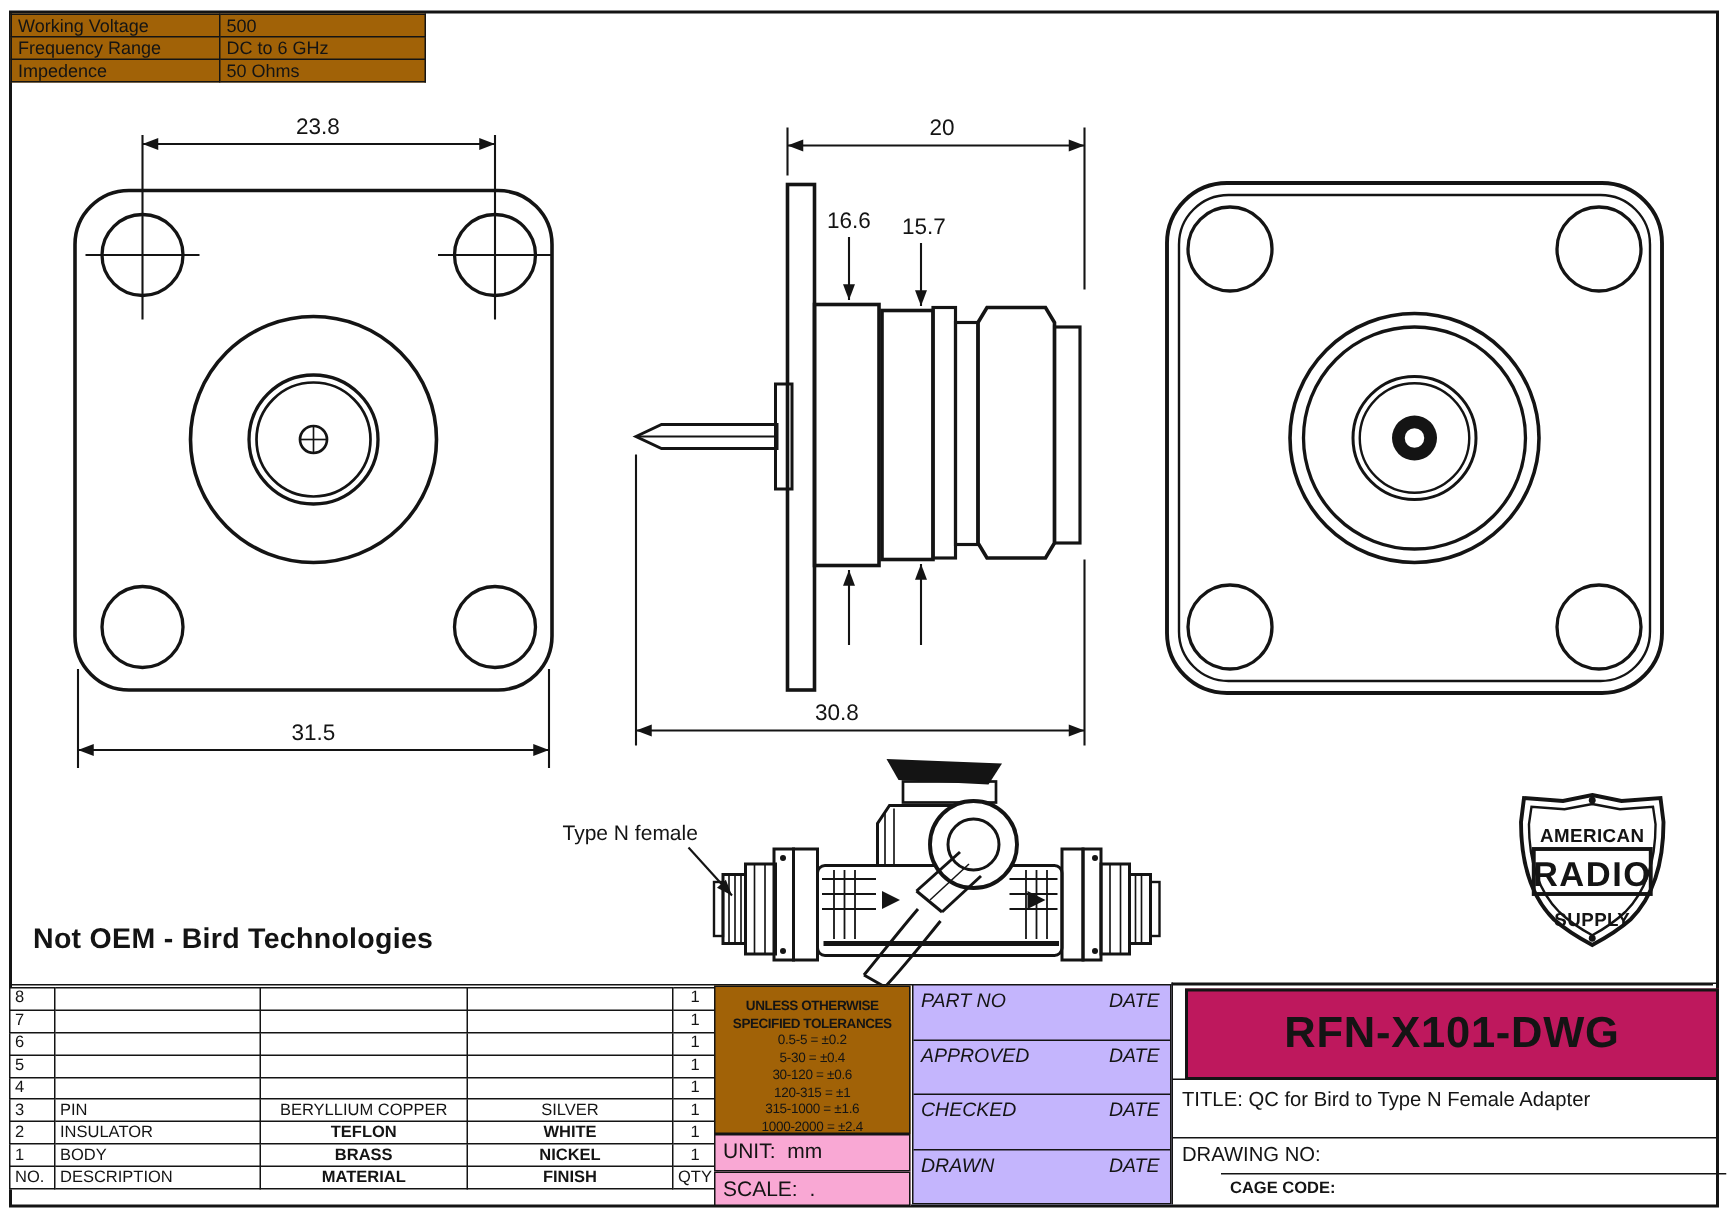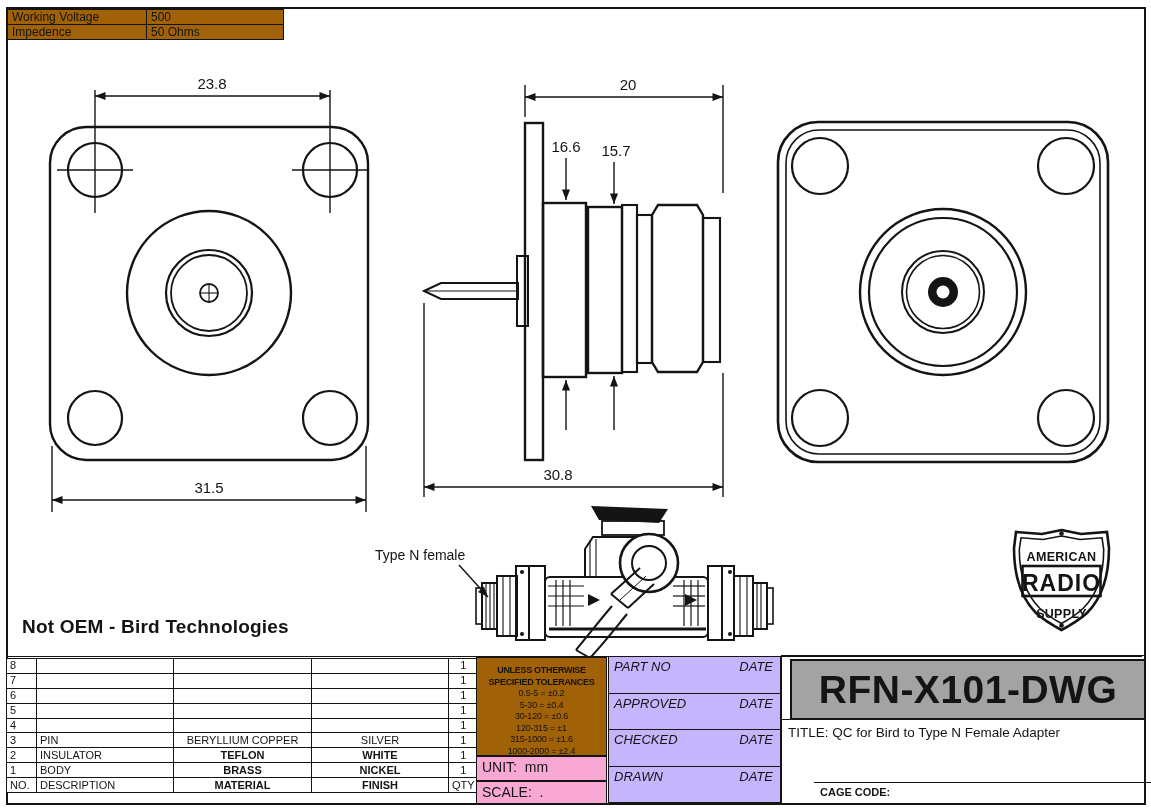--- a/index.html
+++ b/index.html
@@ -34,22 +34,22 @@
   .approval{position:absolute;left:608px;top:656px;width:173px;height:147px;border:1.5px solid #141414;
             box-sizing:border-box;background:#c4b5fd;display:flex;flex-direction:column;font-style:italic;}
   .approval .row{flex:1;display:flex;justify-content:space-between;align-items:flex-start;
                  padding:2px 7px 0 5px;font-size:13px;border-bottom:1.5px solid #141414;}
   .approval .row:last-child{border-bottom:none;}
 
   
   .tb-divider{position:absolute;left:781px;top:655px;width:0;height:148px;border-left:1.5px solid #141414;}
   .tb-topline{position:absolute;left:781px;top:655px;width:365px;height:0;border-top:1.5px solid #141414;}
   .rfn-box{position:absolute;left:790px;top:659px;width:352px;height:57px;border:2px solid #141414;
-           display:flex;align-items:center;justify-content:center;font-size:39px;font-weight:bold;
-           letter-spacing:0.5px;background:#a3a3a3;}
+           display:flex;align-items:center;justify-content:center;font-size:29px;font-weight:bold;
+           letter-spacing:0.5px;background:#be185d;}
   .title-row{position:absolute;left:782px;top:719px;width:364px;height:39px;border-top:1.5px solid #141414;
              font-size:13.5px;padding:5px 0 0 6px;box-sizing:border-box;}
   .drawing-row{position:absolute;left:782px;top:758px;width:364px;height:24px;border-top:1.5px solid #141414;
              font-size:13.5px;padding:3px 0 0 6px;box-sizing:border-box;}
   .cage-row{position:absolute;left:814px;top:782px;width:364px;height:22px;border-top:1.5px solid #141414;
              font-size:11px;font-weight:bold;padding:3px 0 0 6px;box-sizing:border-box;}
 
   .bottom-strip-line{position:absolute;left:6px;top:656px;width:1136px;height:0;border-top:1.5px solid #141414;}
 
   .not-oem{position:absolute;left:22px;top:616px;font-size:19px;font-weight:bold;letter-spacing:0.2px;}
@@ -248,20 +248,24 @@
       <text x="52.5" y="66.5" text-anchor="middle" font-size="23" font-weight="bold" letter-spacing="1">RADIO</text>
       <text x="52.5" y="93.5" text-anchor="middle" font-size="12.5" font-weight="bold" letter-spacing="0.3">SUPPLY</text>
     </g>
   </svg>
 
   <table class="spec">
     <tbody>
         <tr>
       <td class="lbl">Working Voltage</td>
       <td class="val">500</td>
+    </tr>
+    <tr>
+      <td class="lbl">Frequency Range</td>
+      <td class="val">DC to 6 GHz</td>
     </tr>
     <tr>
       <td class="lbl">Impedence</td>
       <td class="val">50 Ohms</td>
     </tr>
   </tbody>
     </table>
 
   <div class="not-oem">Not OEM - Bird Technologies</div>
 
@@ -378,14 +382,15 @@
     <div class="row">
       <span>DRAWN</span>
       <span>DATE</span>
     </div>
   </div>
 
   <div class="tb-topline"></div>
   <div class="tb-divider"></div>
   <div class="rfn-box">RFN-X101-DWG</div>
   <div class="title-row">TITLE: QC for Bird to Type N Female Adapter</div>
+  <div class="drawing-row">DRAWING NO:</div>
   <div class="cage-row">CAGE CODE:</div>
 </div>
 
 </body></html>

